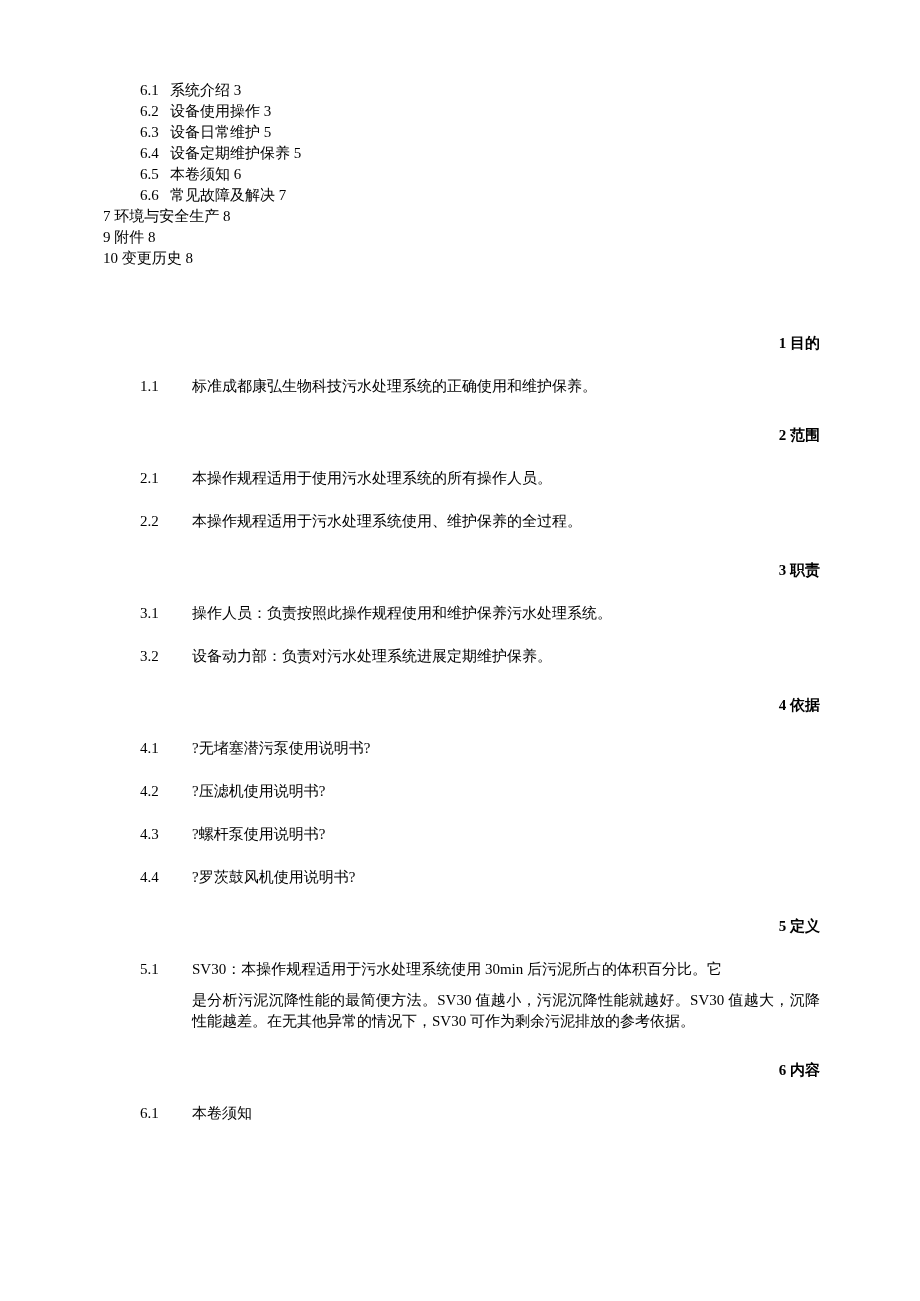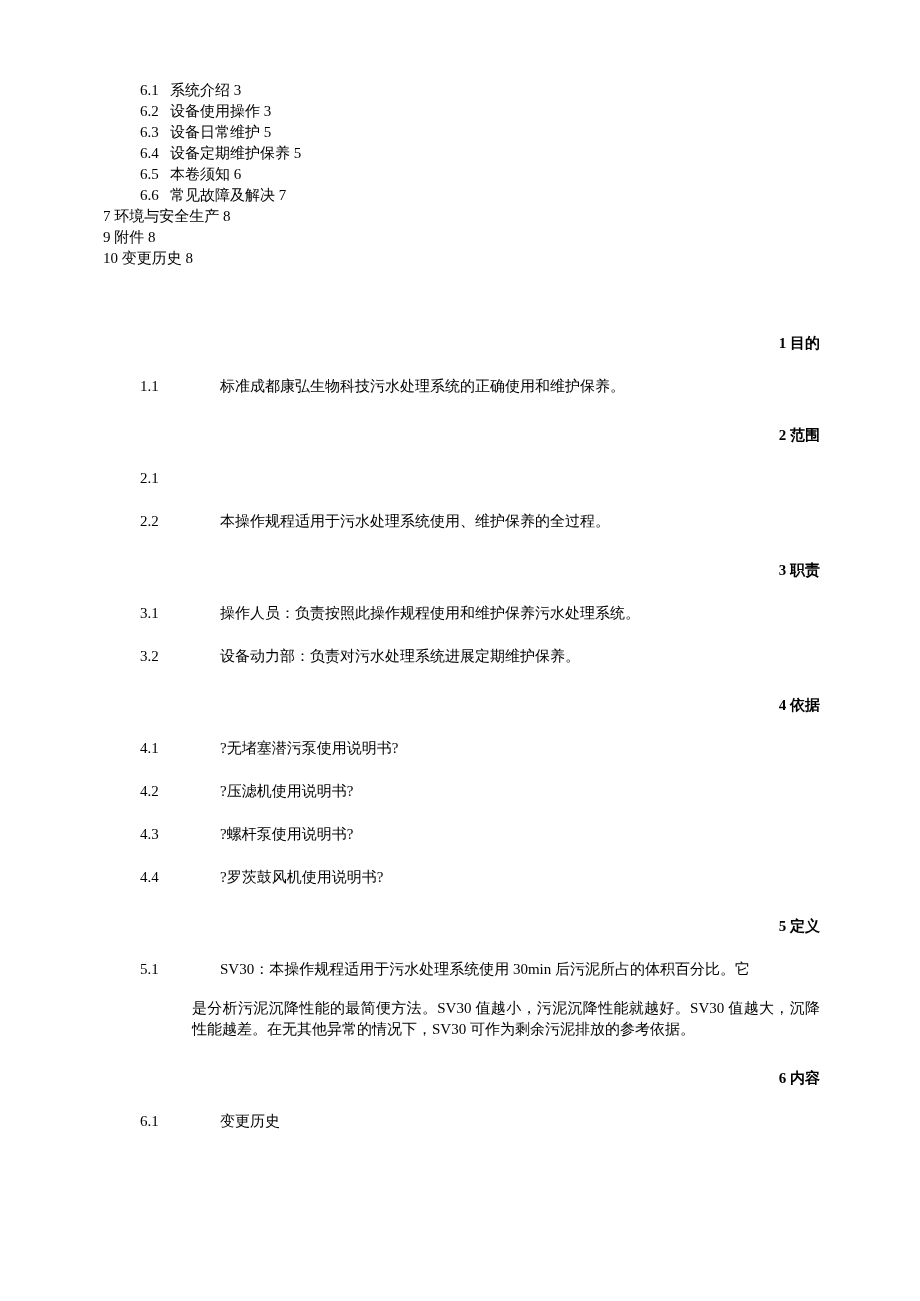--- a/index.html
+++ b/index.html
@@ -28,28 +28,27 @@
   .section-heading {
     font-weight: bold;
     margin-top: 28px;
     margin-bottom: 4px;
     text-align: right;
   }
   .num-item {
     display: flex;
     margin-top: 22px;
     margin-left: 40px;
-    gap: 28px;
   }
   .num-item .num {
     min-width: 52px;
   }
   .sub-paragraph {
     margin-left: 92px;
-    margin-top: 18px;
+    margin-top: 10px;
     text-align: justify;
   }
   .spacer {
     height: 36px;
   }
 </style>
 </head>
 <body>
 
 <div>
@@ -89,20 +88,21 @@
 
 <div class="section-heading">1 目的</div>
 <div class="num-item">
   <span class="num">1.1</span>
   <span>标准成都康弘生物科技污水处理系统的正确使用和维护保养。</span>
 </div>
 
 <div class="section-heading">2 范围</div>
 <div class="num-item">
   <span class="num">2.1</span>
+  <span>本操作规程适用于使用污水处理系统的所有操作人员。</span>
 </div>
 <div class="num-item">
   <span class="num">2.2</span>
   <span>本操作规程适用于污水处理系统使用、维护保养的全过程。</span>
 </div>
 
 <div class="section-heading">3 职责</div>
 <div class="num-item">
   <span class="num">3.1</span>
   <span>操作人员：负责按照此操作规程使用和维护保养污水处理系统。</span>
@@ -133,14 +133,14 @@
 <div class="section-heading">5 定义</div>
 <div class="num-item">
   <span class="num">5.1</span>
   <span>SV30：本操作规程适用于污水处理系统使用 30min 后污泥所占的体积百分比。它</span>
 </div>
 <div class="sub-paragraph">是分析污泥沉降性能的最简便方法。SV30 值越小，污泥沉降性能就越好。SV30 值越大，沉降性能越差。在无其他异常的情况下，SV30 可作为剩余污泥排放的参考依据。</div>
 
 <div class="section-heading">6 内容</div>
 <div class="num-item">
   <span class="num">6.1</span>
-  <span>变更历史</span>
+  <span>本卷须知</span>
 </div>
 
 </body></html>

